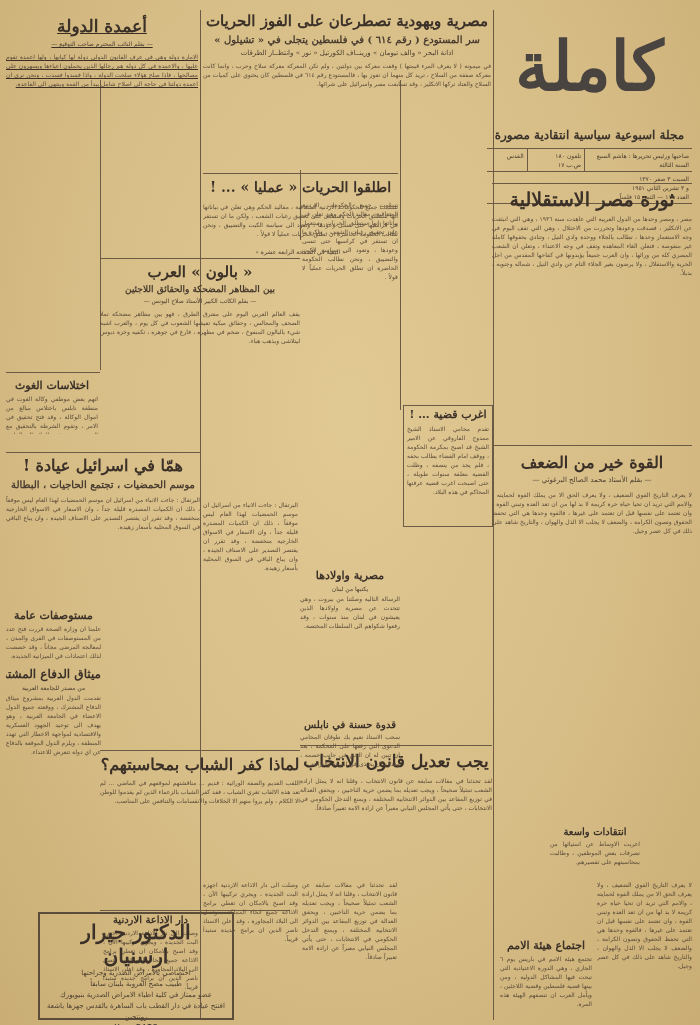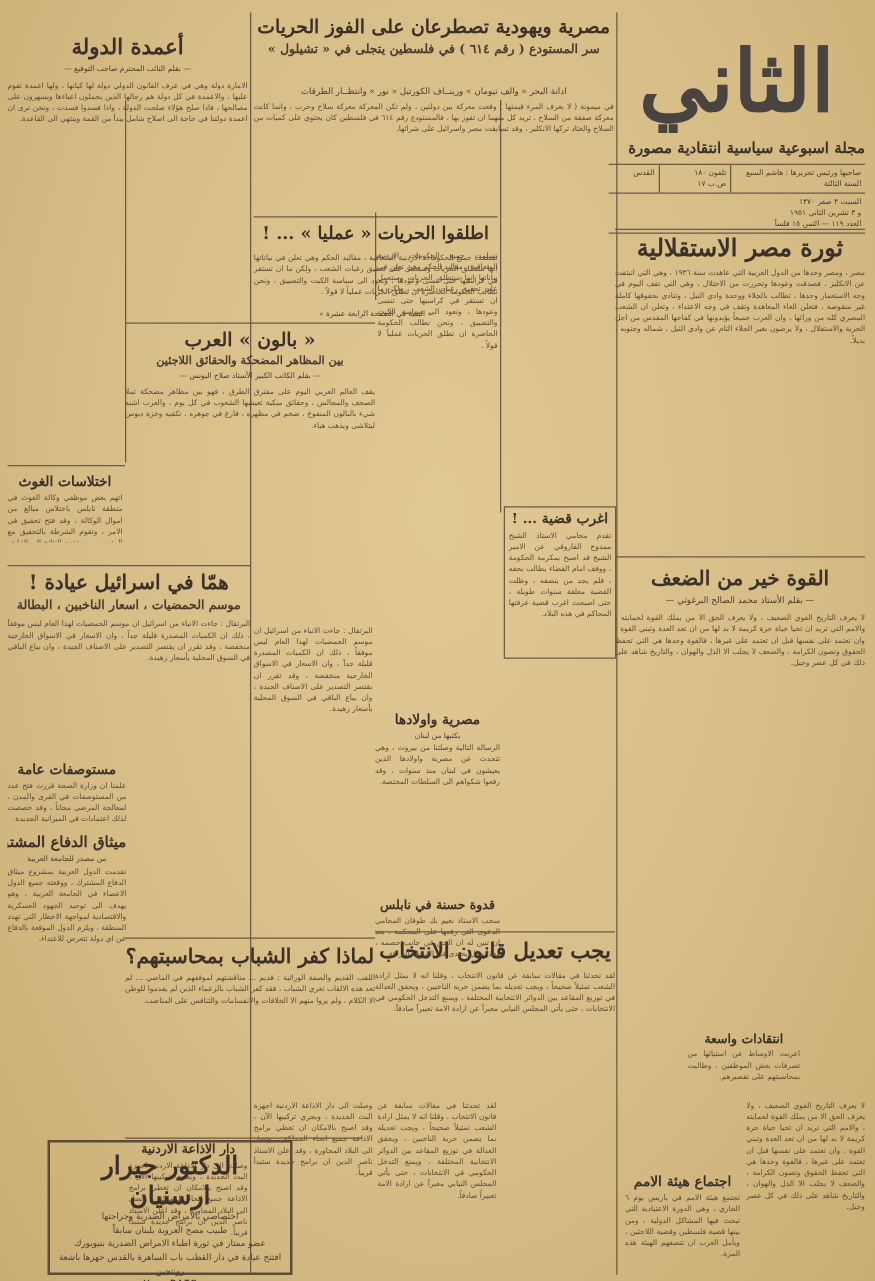--- a/index.html
+++ b/index.html
@@ -36,22 +36,22 @@
     .ad-box .l { font-size: 7px; line-height: 11px; color: #4a3d30; }
     .ad-box .x { font-family: "DejaVu Sans Mono", monospace; font-size: 9px; color: #3b3128; direction: ltr; }
     .boxed { position: absolute; border: 1px solid #6b5a44; }
   </style>
 </head>
 <body>
 
 <div class="page">
 
   <div class="abs" style="right:8px; top:8px; width:205px;">
-    <div class="masthead-logo" style="margin-top:18px;">الثاني</div>
-    <div class="tagline" style="margin-top:5px;text-align:right;">مجلة اسبوعية سياسية انتقادية مصورة</div>
+    <div class="masthead-logo" style="margin-top:18px;">كاملة</div>
+    <div class="tagline" style="margin-top:22px;">مجلة اسبوعية سياسية انتقادية مصورة</div>
     <div class="infobox" style="margin-top:6px;">
       <div style="flex:1.2;">
         <div>صاحبها ورئيس تحريرها : هاشم السبع</div>
         <div>السنة الثالثة</div>
       </div>
       <div style="flex:0.6;">
         <div>تلفون ١٨٠</div>
         <div>ص.ب ١٧</div>
       </div>
       <div style="flex:0.4;">
@@ -99,21 +99,21 @@
 
   <div class="abs" style="right:108px; top:938px; width:92px;">
     <div class="hl" style="font-size:11px; line-height:16px;">اجتماع هيئة الامم</div>
     <div class="body" style="height:60px;">تجتمع هيئة الامم في باريس يوم ٦ الجاري ، وهي الدورة الاعتيادية التي تبحث فيها المشاكل الدولية ، ومن بينها قضية فلسطين وقضية اللاجئين ، ويأمل العرب ان تنصفهم الهيئة هذه المرة.</div>
   </div>
   <div class="abs body" style="right:8px; top:880px; width:95px; height:140px;">لا يعرف التاريخ القوي الضعيف ، ولا يعرف الحق الا من يملك القوة لحمايته ، والامم التي تريد ان تحيا حياة حرة كريمة لا بد لها من ان تعد العدة وتبني القوة ، وان تعتمد على نفسها قبل ان تعتمد على غيرها ، فالقوة وحدها هي التي تحفظ الحقوق وتصون الكرامة ، والضعف لا يجلب الا الذل والهوان ، والتاريخ شاهد على ذلك في كل عصر وجيل.</div>
 
   <div class="abs" style="left:203px; top:10px; width:288px;">
     <div class="hl" style="font-size:15px; line-height:22px;">مصرية ويهودية تصطرعان على الفوز الحريات</div>
     <div class="sub" style="font-size:10px; line-height:15px; font-weight:bold;">سر المستودع ( رقم ٦١٤ ) في فلسطين يتجلى في « تشيلول »</div>
-    <div class="sub" style="font-size:7px; line-height:12px;margin-top:20px;">ادانة البحر « والف تيومان » ورينــاف الكورتيل « نور » وانتظــار الطرقات</div>
+    <div class="sub" style="font-size:7px; line-height:12px;">ادانة البحر « والف تيومان » ورينــاف الكورتيل « نور » وانتظــار الطرقات</div>
     <div class="body" style="height:120px; margin-top:2px;">في ميمونة ( لا يعرف المرء قيمتها ) وقعت معركة بين دولتين ، ولم تكن المعركة معركة سلاح وحرب ، وانما كانت معركة صفقة من السلاح ، تريد كل منهما ان تفوز بها ، فالمستودع رقم ٦١٤ في فلسطين كان يحتوي على كميات من السلاح والعتاد تركها الانكليز ، وقد تسابقت مصر واسرائيل على شرائها.</div>
   </div>
 
   <div class="rule-h" style="left:203px; width:195px; top:173px;"></div>
   <div class="abs" style="left:203px; top:176px; width:195px;">
     <div class="hl" style="font-size:14px; line-height:22px;">اطلقوا الحريات « عمليا » ... !</div>
     <div class="body" style="height:45px; margin-top:4px;">تسلمت جميع الحكومات الاردنية المتعاقبة ، مقاليد الحكم وهي تعلن في بياناتها انها ستطلق الحريات وستعمل على تحقيق رغبات الشعب ، ولكن ما ان تستقر في كراسيها حتى تنسى وعودها ، وتعود الى سياسة الكبت والتضييق ، ونحن نطالب الحكومة الحاضرة ان تطلق الحريات عملياً لا قولاً .</div>
     <div class="sub" style="font-size:6px; line-height:10px;">« البقية في الصفحة الرابعة عشرة »</div>
   </div>
   <div class="abs body" style="left:302px; top:200px; width:96px; height:190px;">تسلمت جميع الحكومات الاردنية المتعاقبة ، مقاليد الحكم وهي تعلن في بياناتها انها ستطلق الحريات وستعمل على تحقيق رغبات الشعب ، ولكن ما ان تستقر في كراسيها حتى تنسى وعودها ، وتعود الى سياسة الكبت والتضييق ، ونحن نطالب الحكومة الحاضرة ان تطلق الحريات عملياً لا قولاً .</div>
@@ -124,36 +124,36 @@
     <div class="sub" style="font-size:9px; line-height:14px; font-weight:bold;">بين المظاهر المضحكة والحقائق اللاجئين</div>
     <div class="sub" style="font-size:6px; line-height:10px;">— بقلم الكاتب الكبير الأستاذ صلاح اليونس —</div>
     <div class="body" style="height:100px; margin-top:3px;">يقف العالم العربي اليوم على مفترق الطرق ، فهو بين مظاهر مضحكة تملأ الصحف والمجالس ، وحقائق مبكية تعيشها الشعوب في كل يوم ، والعرب اشبه شيء بالبالون المنفوخ ، ضخم في مظهره ، فارغ في جوهره ، تكفيه وخزة دبوس ليتلاشى ويذهب هباء.</div>
   </div>
 
   <div class="boxed" style="left:403px; top:405px; width:88px; height:120px;">
     <div class="hl" style="font-size:11px; line-height:18px;">اغرب قضية ... !</div>
     <div class="body" style="height:95px; padding:0 3px;">تقدم محامي الاستاذ الشيخ ممدوح الفاروقي عن الامير الشيخ قد اصبح بمكرمة الحكومة ، ووقف امام القضاء يطالب بحقه ، فلم يجد من ينصفه ، وظلت القضية معلقة سنوات طويلة ، حتى اصبحت اغرب قضية عرفتها المحاكم في هذه البلاد.</div>
   </div>
 
-  <div class="abs" style="left:6px; top:26px; width:192px;">
+  <div class="abs" style="left:6px; top:14px; width:192px;text-decoration:underline;">
     <div class="hl" style="font-size:17px; line-height:24px;">أعمدة الدولة</div>
     <div class="sub" style="font-size:6px; line-height:11px;">— بقلم النائب المحترم صاحب التوقيع —</div>
     <div class="body" style="height:310px; margin-top:3px;">الامارة دولة وهي في عرف القانون الدولي دولة لها كيانها ، ولها اعمدة تقوم عليها ، والاعمدة في كل دولة هم رجالها الذين يحملون اعباءها ويسهرون على مصالحها ، فاذا صلح هؤلاء صلحت الدولة ، واذا فسدوا فسدت ، ونحن نرى ان اعمدة دولتنا في حاجة الى اصلاح شامل يبدأ من القمة وينتهي الى القاعدة.</div>
   </div>
 
   <div class="rule-h" style="left:6px; width:94px; top:372px;"></div>
   <div class="abs" style="left:6px; top:378px; width:92px;">
     <div class="hl" style="font-size:11px; line-height:16px;">اختلاسات الغوث</div>
     <div class="body" style="height:40px;">اتهم بعض موظفي وكالة الغوث في منطقة نابلس باختلاس مبالغ من اموال الوكالة ، وقد فتح تحقيق في الامر ، وتقوم الشرطة بالتحقيق مع المتهمين ، وستقدم النتائج الى النيابة.</div>
   </div>
 
   <div class="rule-h" style="left:6px; width:194px; top:452px;"></div>
   <div class="abs" style="left:6px; top:455px; width:194px;">
     <div class="hl" style="font-size:16px; line-height:22px;">همّا في اسرائيل عيادة !</div>
-    <div class="sub" style="font-size:10px; line-height:16px; font-weight:bold;">موسم الحمضيات ، اسعار الناخبين ، البطالة</div>
+    <div class="sub" style="font-size:10px; line-height:16px; font-weight:bold;">موسم الحمضيات ، تجتمع الحاجيات ، البطالة</div>
     <div class="body" style="height:90px; margin-top:2px;">البرتقال : جاءت الانباء من اسرائيل ان موسم الحمضيات لهذا العام ليس موفقاً ، ذلك ان الكميات المصدرة قليلة جداً ، وان الاسعار في الاسواق الخارجية منخفضة ، وقد تقرر ان يقتصر التصدير على الاصناف الجيدة ، وان يباع الباقي في السوق المحلية بأسعار زهيدة.</div>
   </div>
 
   <div class="abs" style="left:6px; top:608px; width:95px;">
     <div class="hl" style="font-size:11px; line-height:16px;">مستوصفات عامة</div>
     <div class="body" style="height:36px;">علمنا ان وزارة الصحة قررت فتح عدد من المستوصفات في القرى والمدن ، لمعالجة المرضى مجاناً ، وقد خصصت لذلك اعتمادات في الميزانية الجديدة.</div>
   </div>
 
   <div class="abs" style="left:6px; top:665px; width:95px;">
     <div class="hl" style="font-size:12px; line-height:18px;">ميثاق الدفاع المشترك</div>
@@ -184,19 +184,19 @@
     <div class="hl" style="font-size:10px; line-height:16px;">دار الاذاعة الاردنية</div>
     <div class="body" style="height:95px;">وصلت الى دار الاذاعة الاردنية اجهزة البث الجديدة ، ويجري تركيبها الآن ، وقد اصبح بالامكان ان تغطي برامج الاذاعة جميع انحاء المملكة ، وتصل الى البلاد المجاورة ، وقد اعلن الاستاذ ناصر الدين ان برامج جديدة ستبدأ قريباً.</div>
   </div>
   <div class="abs body" style="left:203px; top:880px; width:95px; height:135px;">وصلت الى دار الاذاعة الاردنية اجهزة البث الجديدة ، ويجري تركيبها الآن ، وقد اصبح بالامكان ان تغطي برامج الاذاعة جميع انحاء المملكة ، وتصل الى البلاد المجاورة ، وقد اعلن الاستاذ ناصر الدين ان برامج جديدة ستبدأ قريباً.</div>
   <div class="abs body" style="left:302px; top:880px; width:95px; height:135px;">لقد تحدثنا في مقالات سابقة عن قانون الانتخاب ، وقلنا انه لا يمثل ارادة الشعب تمثيلاً صحيحاً ، ويجب تعديله بما يضمن حرية الناخبين ، ويحقق العدالة في توزيع المقاعد بين الدوائر الانتخابية المختلفة ، ويمنع التدخل الحكومي في الانتخابات ، حتى يأتي المجلس النيابي معبراً عن ارادة الامة تعبيراً صادقاً.</div>
 
   <div class="ad-box" style="left:8px; top:912px; width:180px; height:92px;margin-left:30px;">
     <div class="t">الدكتور جيرار ارسنيان</div>
     <div class="l">اختصاصي بالامراض الصدرية وجراحتها</div>
     <div class="l">طبيب مصح العروبة بلبنان سابقاً</div>
-    <div class="l">عضو ممتاز في ثورة اطباء الامراض الصدرية بنيويورك</div>
+    <div class="l">عضو ممتاز في كلية اطباء الامراض الصدرية بنيويورك</div>
     <div class="l">افتتح عيادة في دار القطب باب الساهرة بالقدس جهزها باشعة رونتجين</div>
     <div class="x">X — RAIS</div>
 
   </div>
 
 </div>
 
 </body></html>

